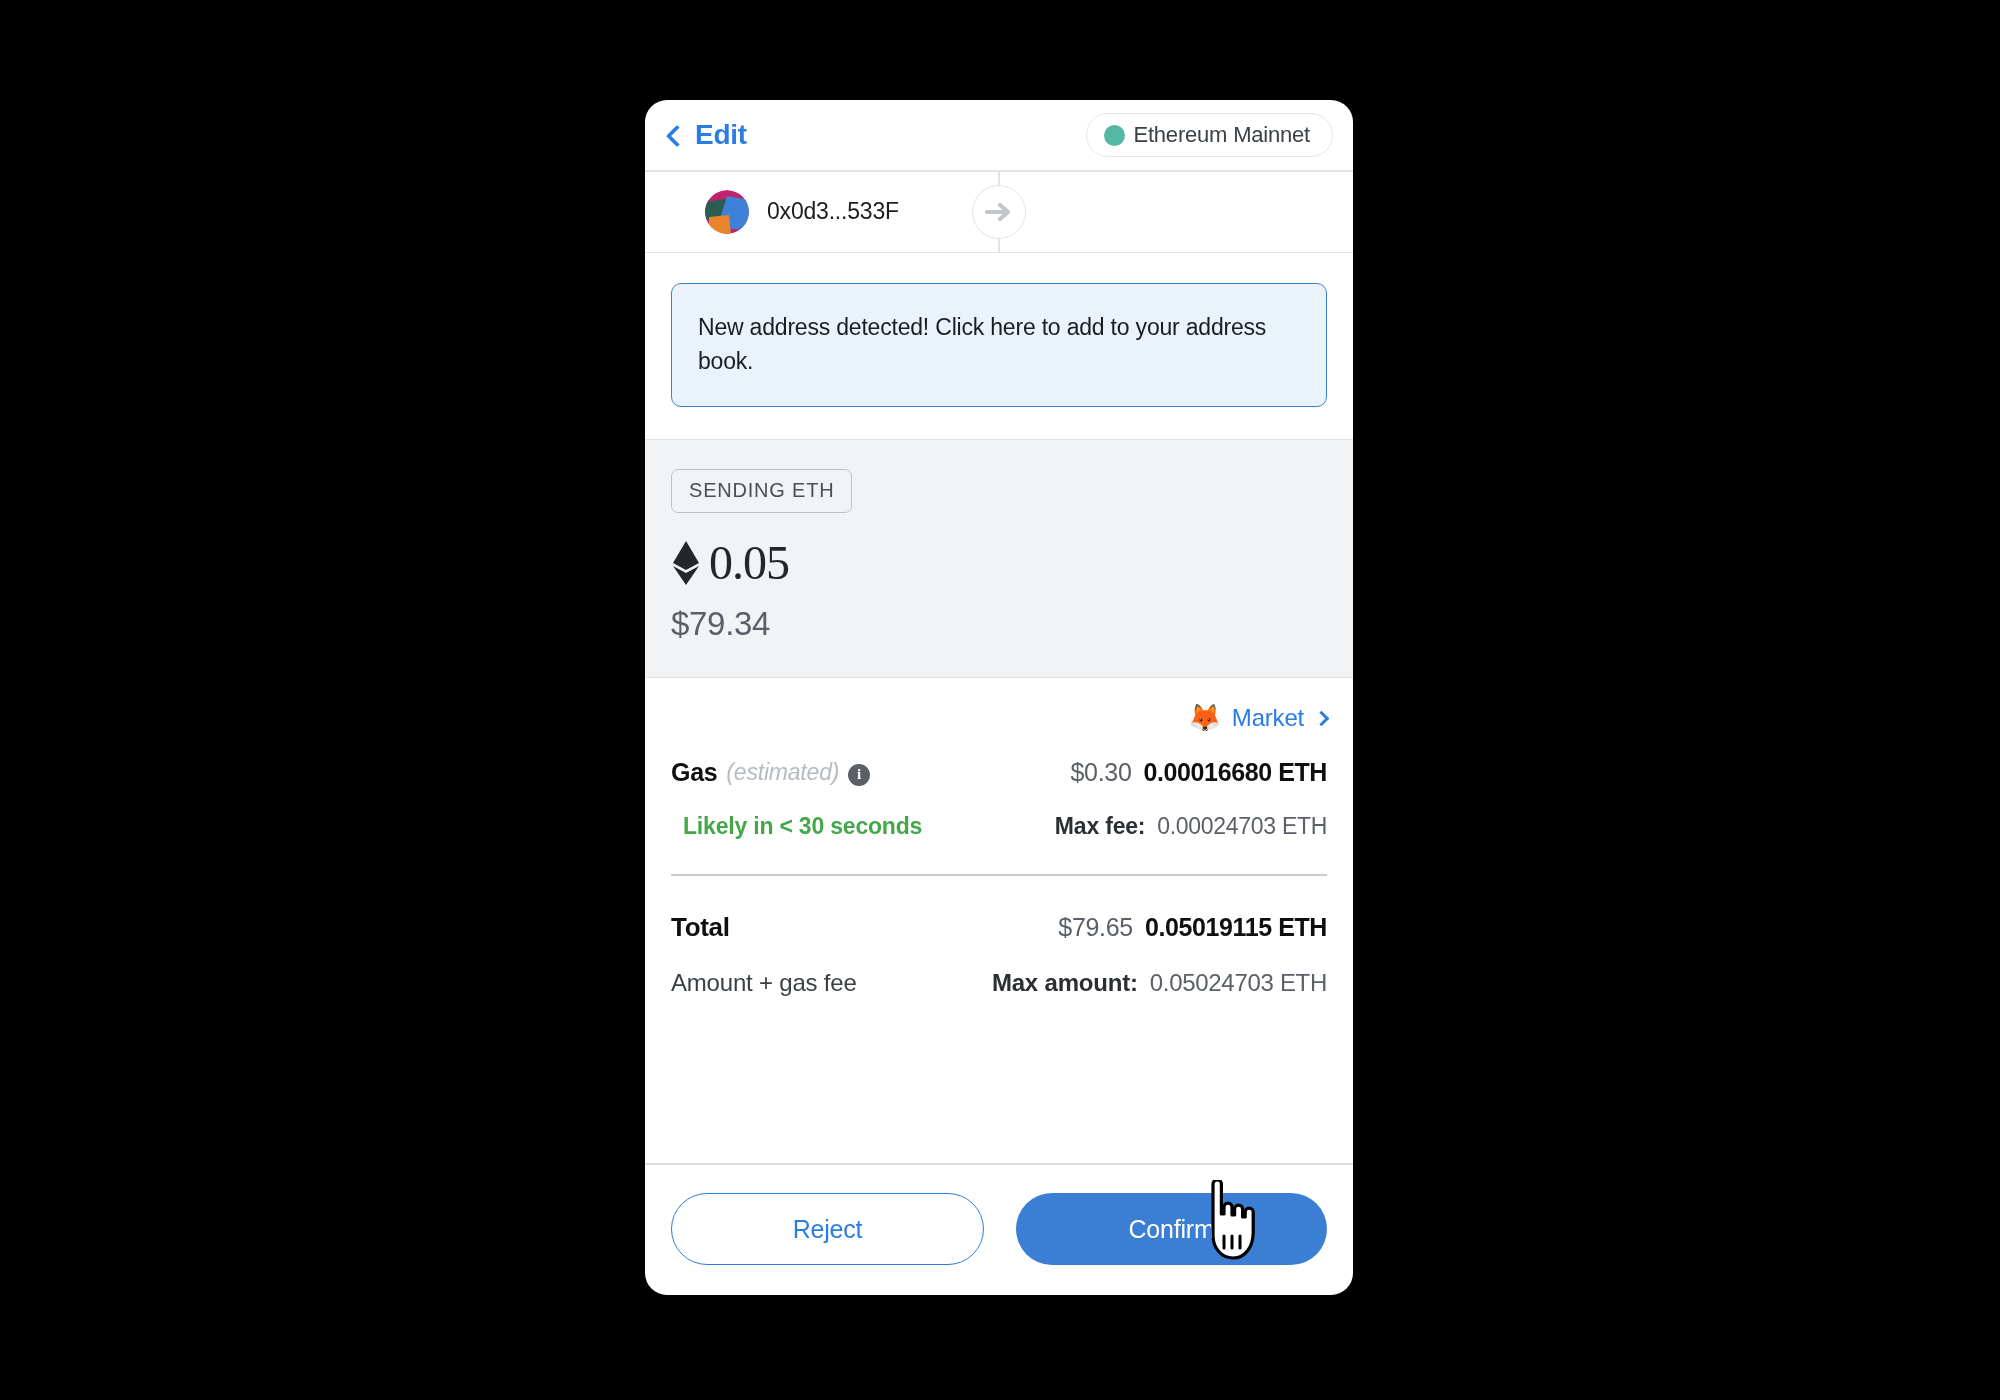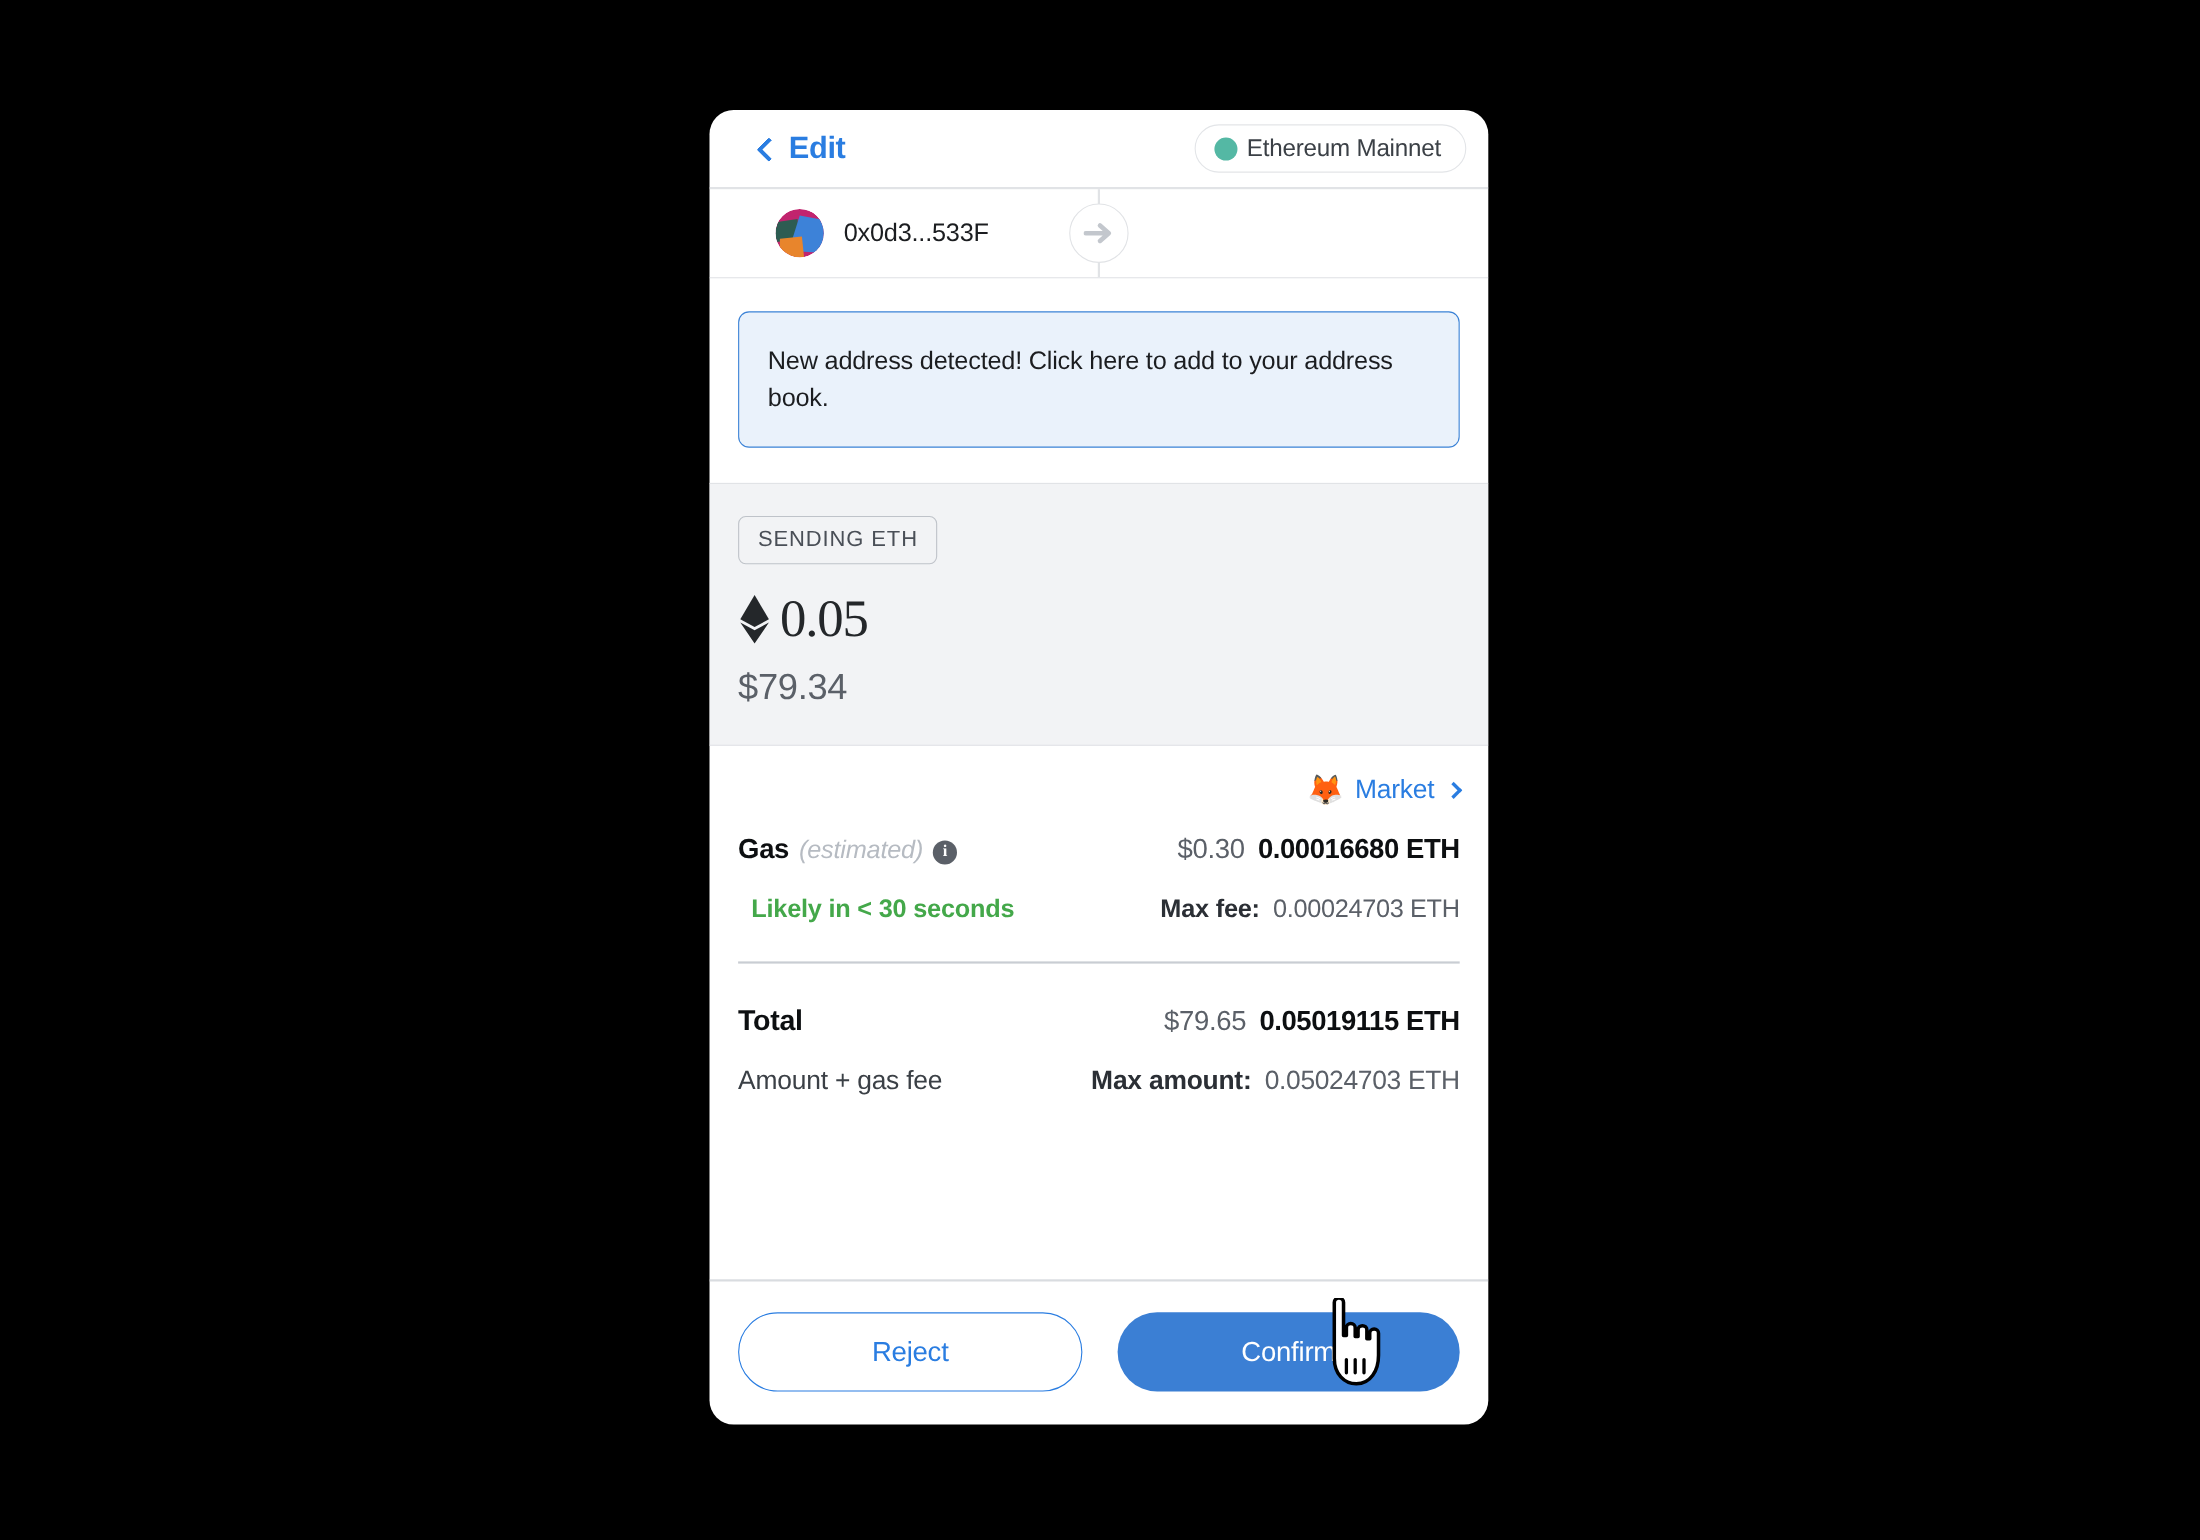--- a/index.html
+++ b/index.html
@@ -23,21 +23,20 @@
   }
 
   
   .hdr {
     height:70px;
     flex:0 0 70px;
     display:flex;
     align-items:center;
     padding:0 22px 0 24px;
     position:relative;
-    margin-left:22px;
   }
   .back-wrap {
     display:flex; align-items:center; gap:10px;
     cursor:pointer;
   }
   .chev-left {
     width:16px; height:16px;
     border-left:4px solid #2a7de1;
     border-bottom:4px solid #2a7de1;
     transform:rotate(45deg);

